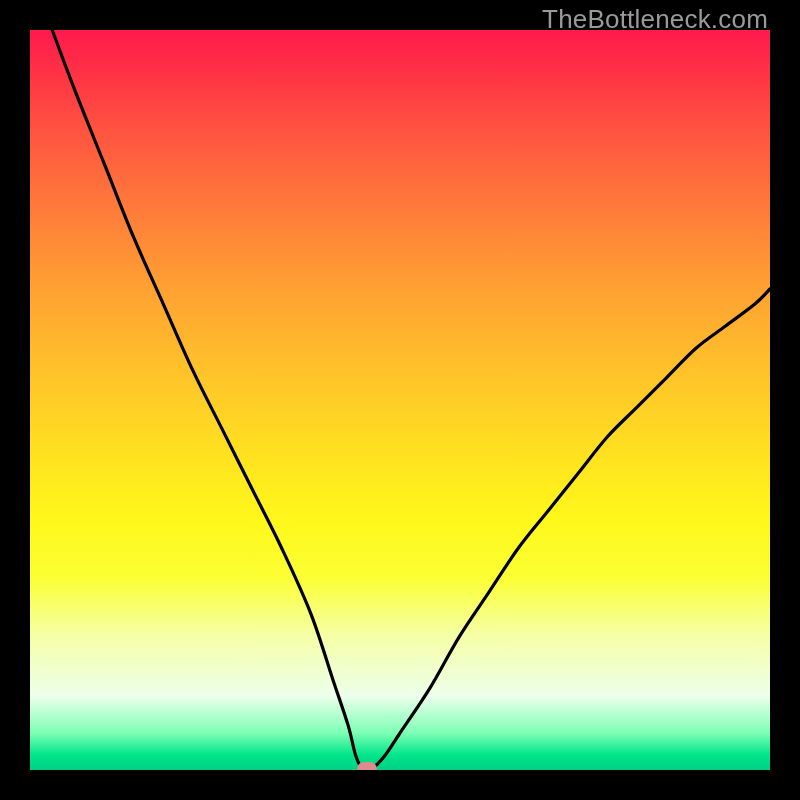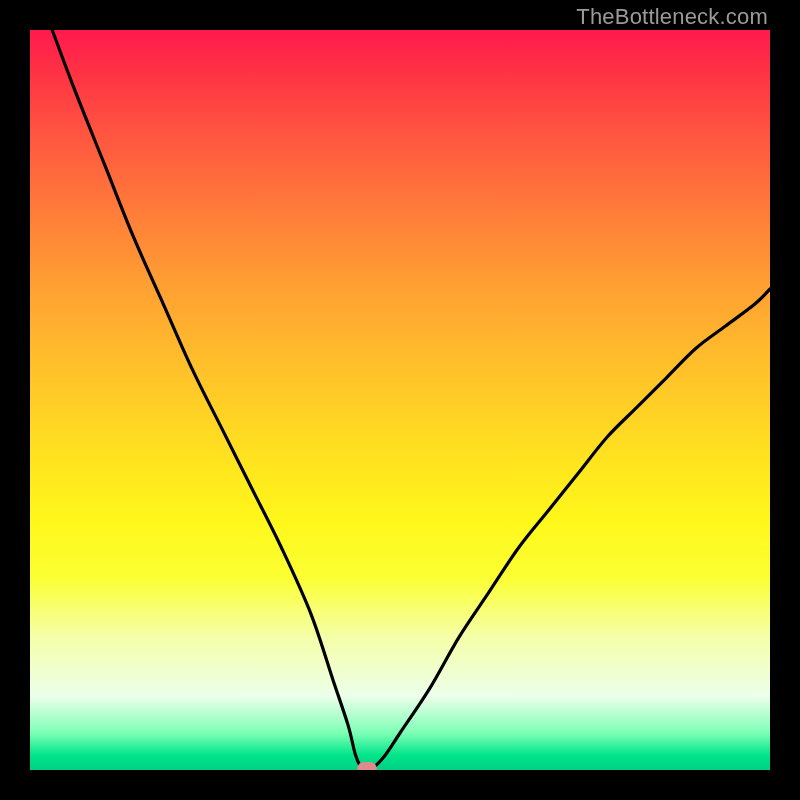--- a/index.html
+++ b/index.html
@@ -42,21 +42,21 @@
       #00e58a 98%,
       #00d084 100%
     );
   }
 
   .watermark {
     position: absolute;
     top: 4px;
     right: 32px;
     color: #9a9a9a;
-    font-size: 22px;
+    font-size: 26px;
     font-weight: 500;
     letter-spacing: 0.2px;
     z-index: 5;
     user-select: none;
   }
 
   svg.curve {
     position: absolute;
     top: 0; left: 0;
     width: 740px;

